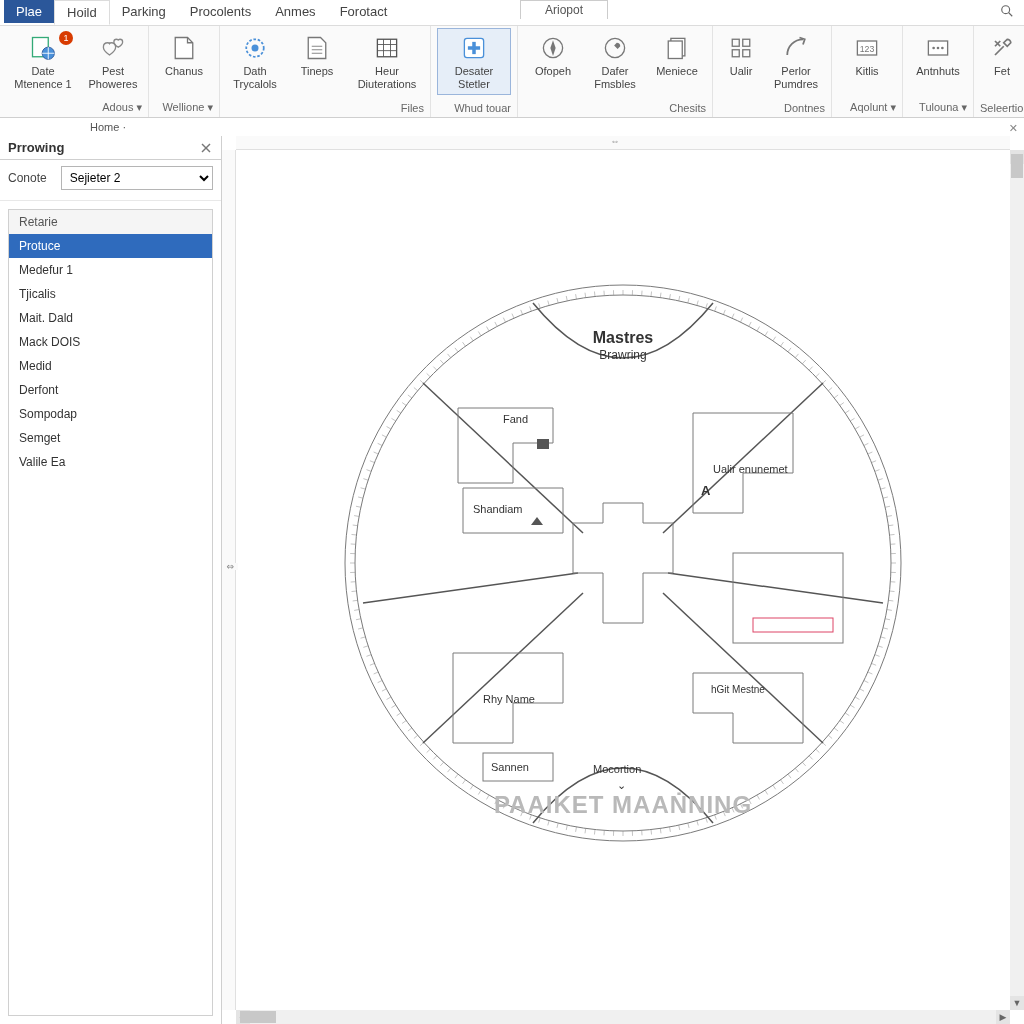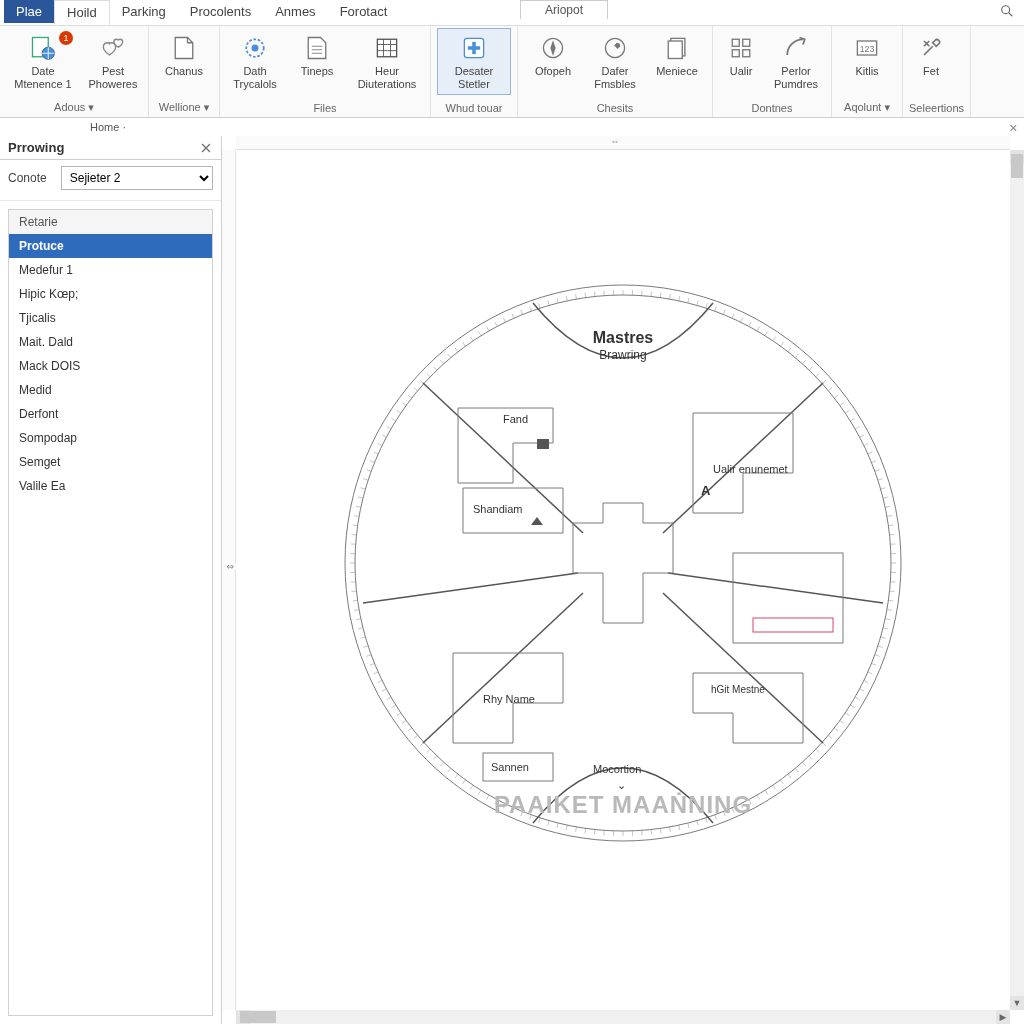--- a/index.html
+++ b/index.html
@@ -10,21 +10,21 @@
 .tabstrip .tab { padding: 4px 12px; font-size: 13px; color: #444; cursor: pointer; }
 .tabstrip .tab.primary { background: #2b579a; color: #fff; }
 .tabstrip .tab.active { background: #fff; border: 1px solid #dcdcdc; border-bottom: 1px solid #fff; margin-bottom: -1px; }
 .tabstrip .doc-tab { position: absolute; left: 520px; top: 0; background: #fff; border: 1px solid #ccc; border-bottom: none; padding: 2px 24px; font-size: 12px; color: #555; }
 .tabstrip .search-icon { position: absolute; right: 10px; top: 4px; width: 14px; height: 14px; }
 
 
 .ribbon { display: flex; border-bottom: 1px solid #cfcfcf; background: #fafafa; height: 92px; }
 .ribbon-group { display: flex; flex-direction: column; border-right: 1px solid #e3e3e3; padding: 2px 6px 0 6px; }
 .ribbon-group-buttons { display: flex; flex: 1; align-items: flex-start; gap: 4px; }
-.ribbon-group-label { text-align: center; font-size: 11px; color: #666; padding: 2px 0 3px; }
+.ribbon-group-label { text-align: right; font-size: 11px; color: #666; padding: 2px 0 3px; }
 .ribbon-btn { display: flex; flex-direction: column; align-items: center; justify-content: flex-start; width: 58px; padding: 4px 2px; font-size: 11px; color: #444; text-align: center; line-height: 1.15; cursor: pointer; border: 1px solid transparent; }
 .ribbon-btn.wide { width: 74px; }
 .ribbon-btn.narrow { width: 44px; }
 .ribbon-btn.active { background: #e6eef8; border: 1px solid #9ab5db; }
 .ribbon-btn .ico { width: 30px; height: 30px; margin-bottom: 2px; display: flex; align-items: center; justify-content: center; }
 .ribbon-btn .ico svg { width: 28px; height: 28px; }
 .badge { position: absolute; background: #d83b01; color:#fff; border-radius: 50%; font-size: 9px; width: 14px; height: 14px; display:flex; align-items:center; justify-content:center; top: 2px; right: 6px;}
 .ribbon-btn { position: relative; }
 
 
@@ -36,21 +36,21 @@
 .panel { width: 222px; border-right: 1px solid #cfcfcf; display:flex; flex-direction:column; }
 .panel-header { display:flex; align-items:center; justify-content:space-between; padding: 4px 8px; border-bottom: 1px solid #cfcfcf; }
 .panel-header .title { font-weight: bold; font-size: 13px; }
 .panel-header .close { width: 14px; height: 14px; color: #888; cursor:pointer; display:flex; align-items:center; justify-content:center;}
 .panel-filter { display:flex; align-items:center; gap:14px; padding: 6px 8px 10px; border-bottom: 1px solid #e8e8e8;}
 .panel-filter label { font-size: 12px; color:#444; }
 .panel-filter select { flex:1; font-size: 12px; padding: 3px 4px; border:1px solid #b5b5b5; background:#fff; }
 .panel-list { flex:1; overflow:auto; border: 1px solid #d0d0d0; margin: 8px; }
 .panel-list .item { padding: 5px 10px; font-size: 12px; color:#333; cursor:pointer; }
 .panel-list .item.header-item { background:#f5f5f5; color:#555; }
-.panel-list .item.selected { background:#2f6bbd; color:#fff;font-weight:bold; }
+.panel-list .item.selected { background:#2f6bbd; color:#fff; }
 
 
 .canvas-wrap { flex:1; position:relative; background:#fff; }
 .ruler-h { position:absolute; top:0; left:14px; right:14px; height:14px; background:#fafafa; border-bottom:1px solid #e0e0e0; }
 .ruler-v { position:absolute; top:14px; left:0; width:14px; bottom:14px; background:#fafafa; border-right:1px solid #e0e0e0; }
 .scroll-v { position:absolute; top:14px; right:0; width:14px; bottom:14px; background:#f0f0f0; }
 .scroll-v .thumb { position:absolute; left:1px; right:1px; top:4px; height:24px; background:#c8c8c8; }
 .scroll-v .btn-up, .scroll-v .btn-down { position:absolute; left:0; right:0; height:14px; background:#e4e4e4; display:flex; align-items:center; justify-content:center; font-size:9px; color:#666; cursor:pointer;}
 .scroll-v .btn-up { top:0; } .scroll-v .btn-down { bottom:0; }
 .scroll-h { position:absolute; left:14px; right:14px; bottom:0; height:14px; background:#f0f0f0; }
@@ -246,20 +246,36 @@
               <text x="16" y="20" text-anchor="middle" font-size="10" fill="#777">123</text>
             </svg>
           </div>
           <div>Kitlis</div>
         </div>
       </div>
       <div class="ribbon-group-label">Aqolunt ▾</div>
     </div>
     <div class="ribbon-group">
       <div class="ribbon-group-buttons">
+        <div class="ribbon-btn">
+          <div class="ico">
+            <svg viewBox="0 0 32 32">
+              <rect x="5" y="8" width="22" height="16" fill="#fff" stroke="#777" stroke-width="1.5"></rect>
+              <circle cx="11" cy="16" r="1.5" fill="#777"></circle>
+              <circle cx="16" cy="16" r="1.5" fill="#777"></circle>
+              <circle cx="21" cy="16" r="1.5" fill="#777"></circle>
+            </svg>
+          </div>
+          <div>Antnhuts</div>
+        </div>
+      </div>
+      <div class="ribbon-group-label">Tulouna ▾</div>
+    </div>
+    <div class="ribbon-group">
+      <div class="ribbon-group-buttons">
         <div class="ribbon-btn narrow">
           <div class="ico">
             <svg viewBox="0 0 32 32">
               <path d="M8 24l10-10M22 6a4 4 0 0 1 4 4l-4 4-4-4z" fill="none" stroke="#777" stroke-width="2"></path>
               <path d="M8 8l6 6M14 8l-6 6" stroke="#777" stroke-width="2"></path>
             </svg>
           </div>
           <div>Fet</div>
         </div>
       </div>
@@ -286,21 +302,20 @@
     <div class="panel-filter">
       <label>Conote</label>
       <select>
         <option>Sejieter 2</option>
       </select>
     </div>
     <div class="panel-list" id="panel-list">
         <div class="item header-item">Retarie</div>
         <div class="item selected">Protuce</div>
         <div class="item">Medefur 1</div>
-        <div class="item">Hipic Kœp;</div>
         <div class="item">Tjicalis</div>
         <div class="item">Mait. Dald</div>
         <div class="item">Mack DOIS</div>
         <div class="item">Medid</div>
         <div class="item">Derfont</div>
         <div class="item">Sompodap</div>
         <div class="item">Semget</div>
         <div class="item">Valile Ea</div>
       </div>
   </div>

